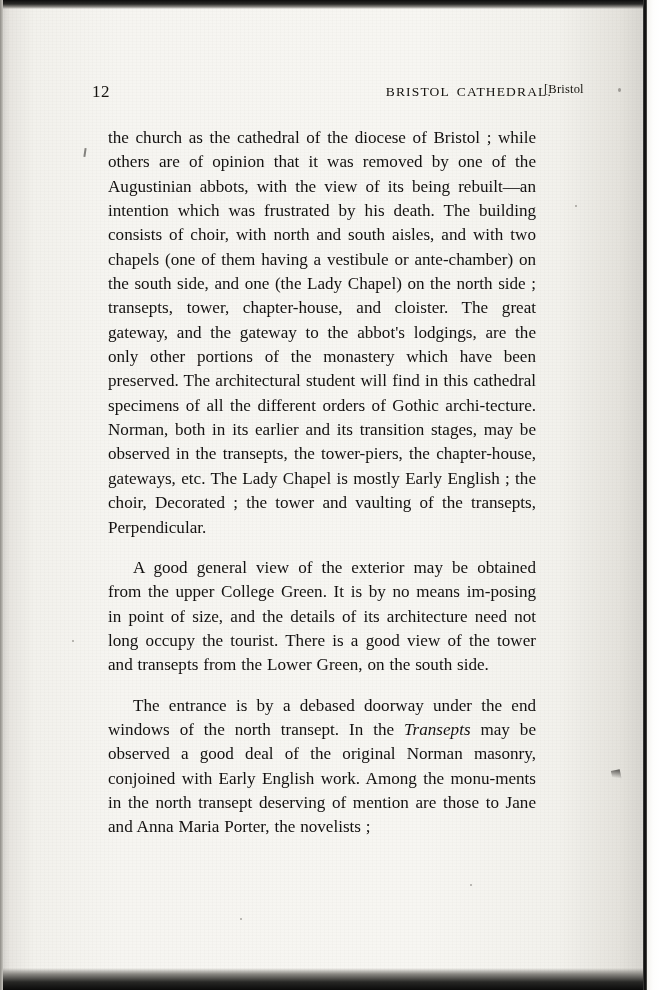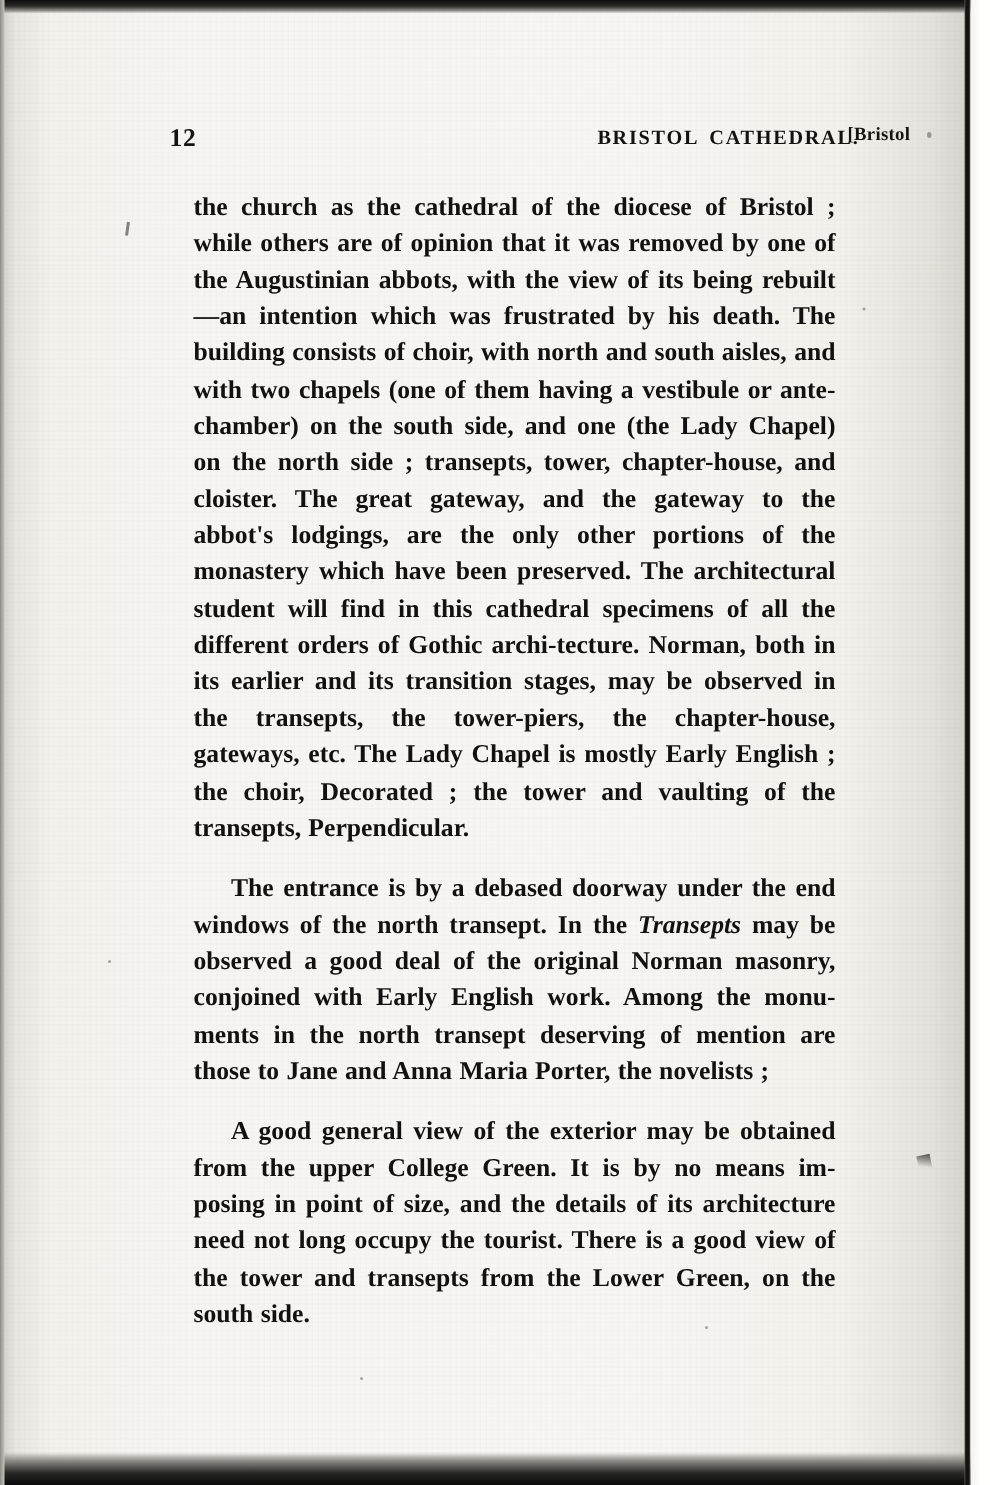--- a/index.html
+++ b/index.html
@@ -71,24 +71,23 @@
     background: linear-gradient(to right, #f4f3ef 0px, #fdfdfc 6px, #ffffff 13px);
   }
   #edge-left-dark {
     position: absolute; top: 0; left: 0; width: 3px; height: 990px;
     background: linear-gradient(to right, #8e8c86 0px, #c6c4be 3px);
   }
 
   
   #text-column {
     position: absolute;
-    left: 113px;
+    left: 92px;
     top: 78px;
     width: 460px;
-    font-weight: bold;
   }
 
   #running-head-row {
     position: relative;
     height: 30px;
   }
   #folio-number {
     position: absolute;
     left: 0;
     top: 4px;
@@ -190,20 +189,20 @@
   <div id="text-column">
 
     <div id="running-head-row">
       <div id="folio-number">12</div>
       <div id="running-title">BRISTOL CATHEDRAL.</div>
       <div id="signature-mark">[Bristol</div>
     </div>
 
     <div id="body-copy">
       <p>the church as the cathedral of the diocese of Bristol ; while others are of opinion that it was removed by one of the Augustinian abbots, with the view of its being rebuilt—an intention which was frustrated by his death. The building consists of choir, with north and south aisles, and with two chapels (one of them having a vestibule or ante-chamber) on the south side, and one (the Lady Chapel) on the north side ; transepts, tower, chapter-house, and cloister.  The great gateway, and the gateway to the abbot's lodgings, are the only other portions of the monastery which have been preserved. The architectural student will find in this cathedral specimens of all the different orders of Gothic archi-tecture.  Norman, both in its earlier and its transition stages, may be observed in the transepts, the tower-piers, the chapter-house, gateways, etc.  The Lady Chapel is mostly Early English ; the choir, Decorated ; the tower and vaulting of the transepts, Perpendicular.</p>
+      <p class="indented">A good general view of the exterior may be obtained from the upper College Green.  It is by no means im-posing in point of size, and the details of its architecture need not long occupy the tourist.  There is a good view of the tower and transepts from the Lower Green, on the south side.</p>
       <p class="indented">
         <span>The entrance is by a debased doorway under the end windows of the north transept.  In the </span><em class="work-title">Transepts</em><span> may be observed a good deal of the original Norman masonry, conjoined with Early English work.  Among the monu-ments in the north transept deserving of mention are those to Jane and Anna Maria Porter, the novelists ;</span>
       </p>
-      <p class="indented">A good general view of the exterior may be obtained from the upper College Green.  It is by no means im-posing in point of size, and the details of its architecture need not long occupy the tourist.  There is a good view of the tower and transepts from the Lower Green, on the south side.</p>
     </div>
 
   </div>
 </div>
 
 </body></html>

